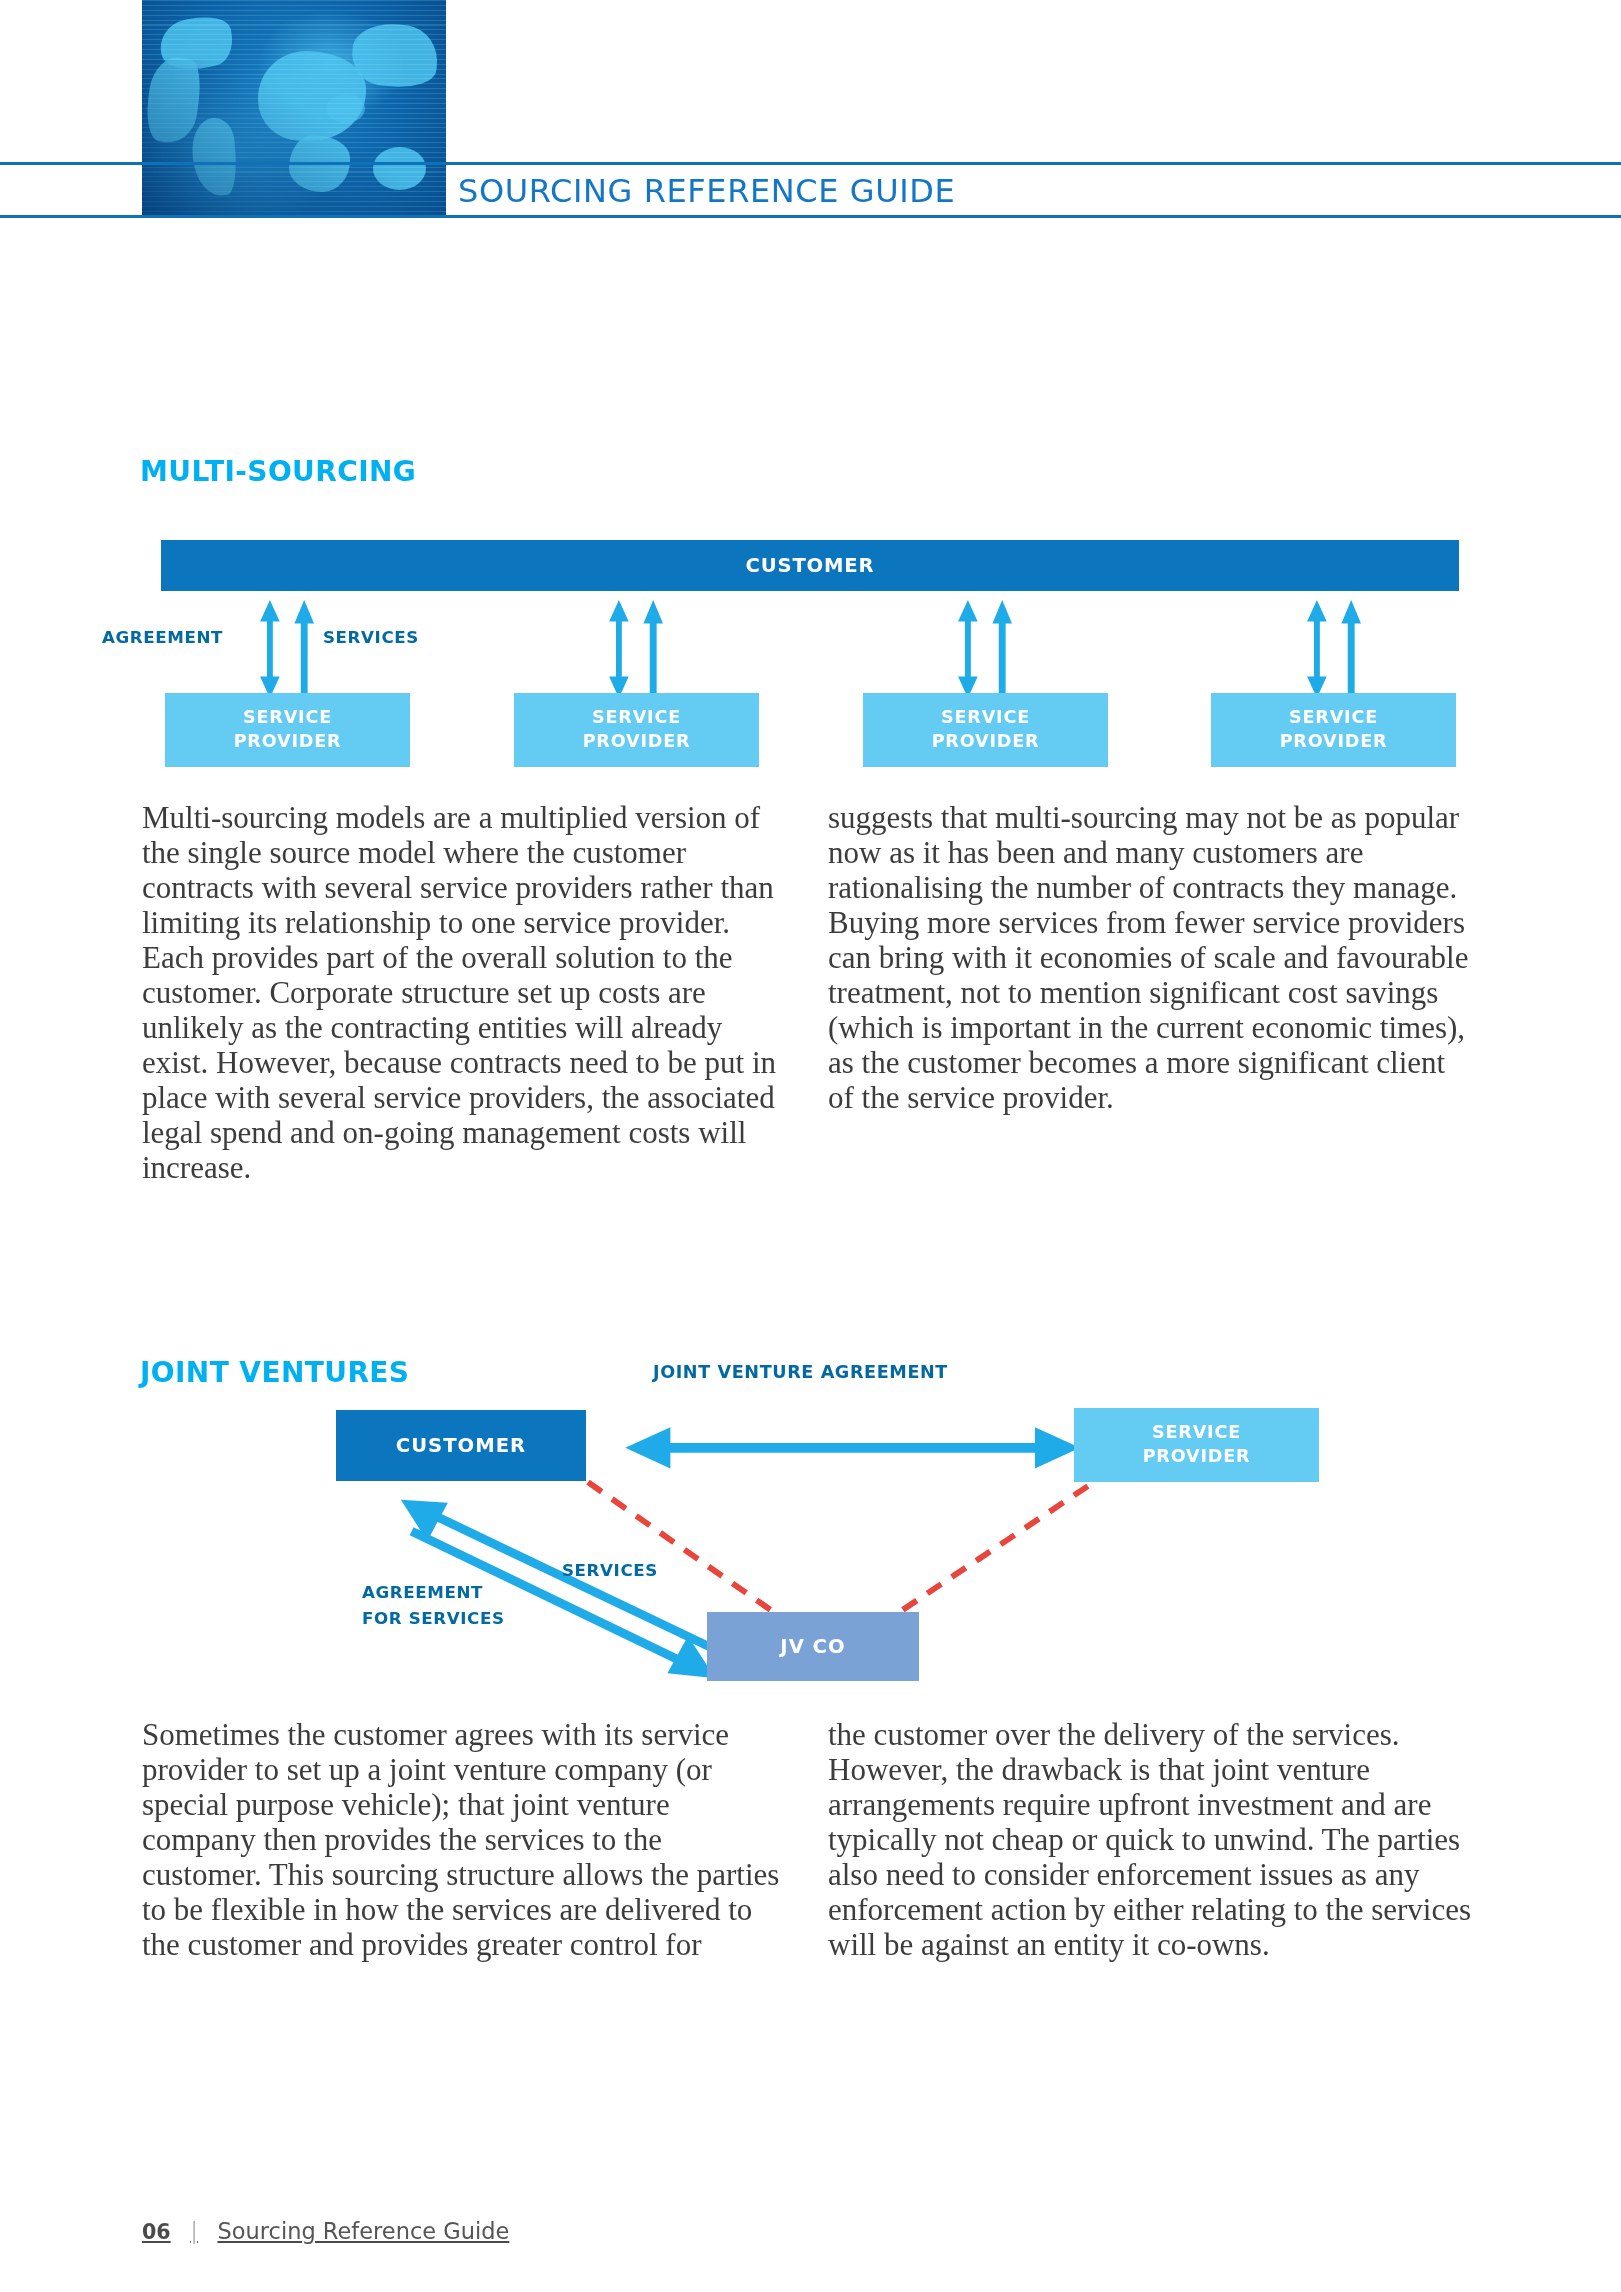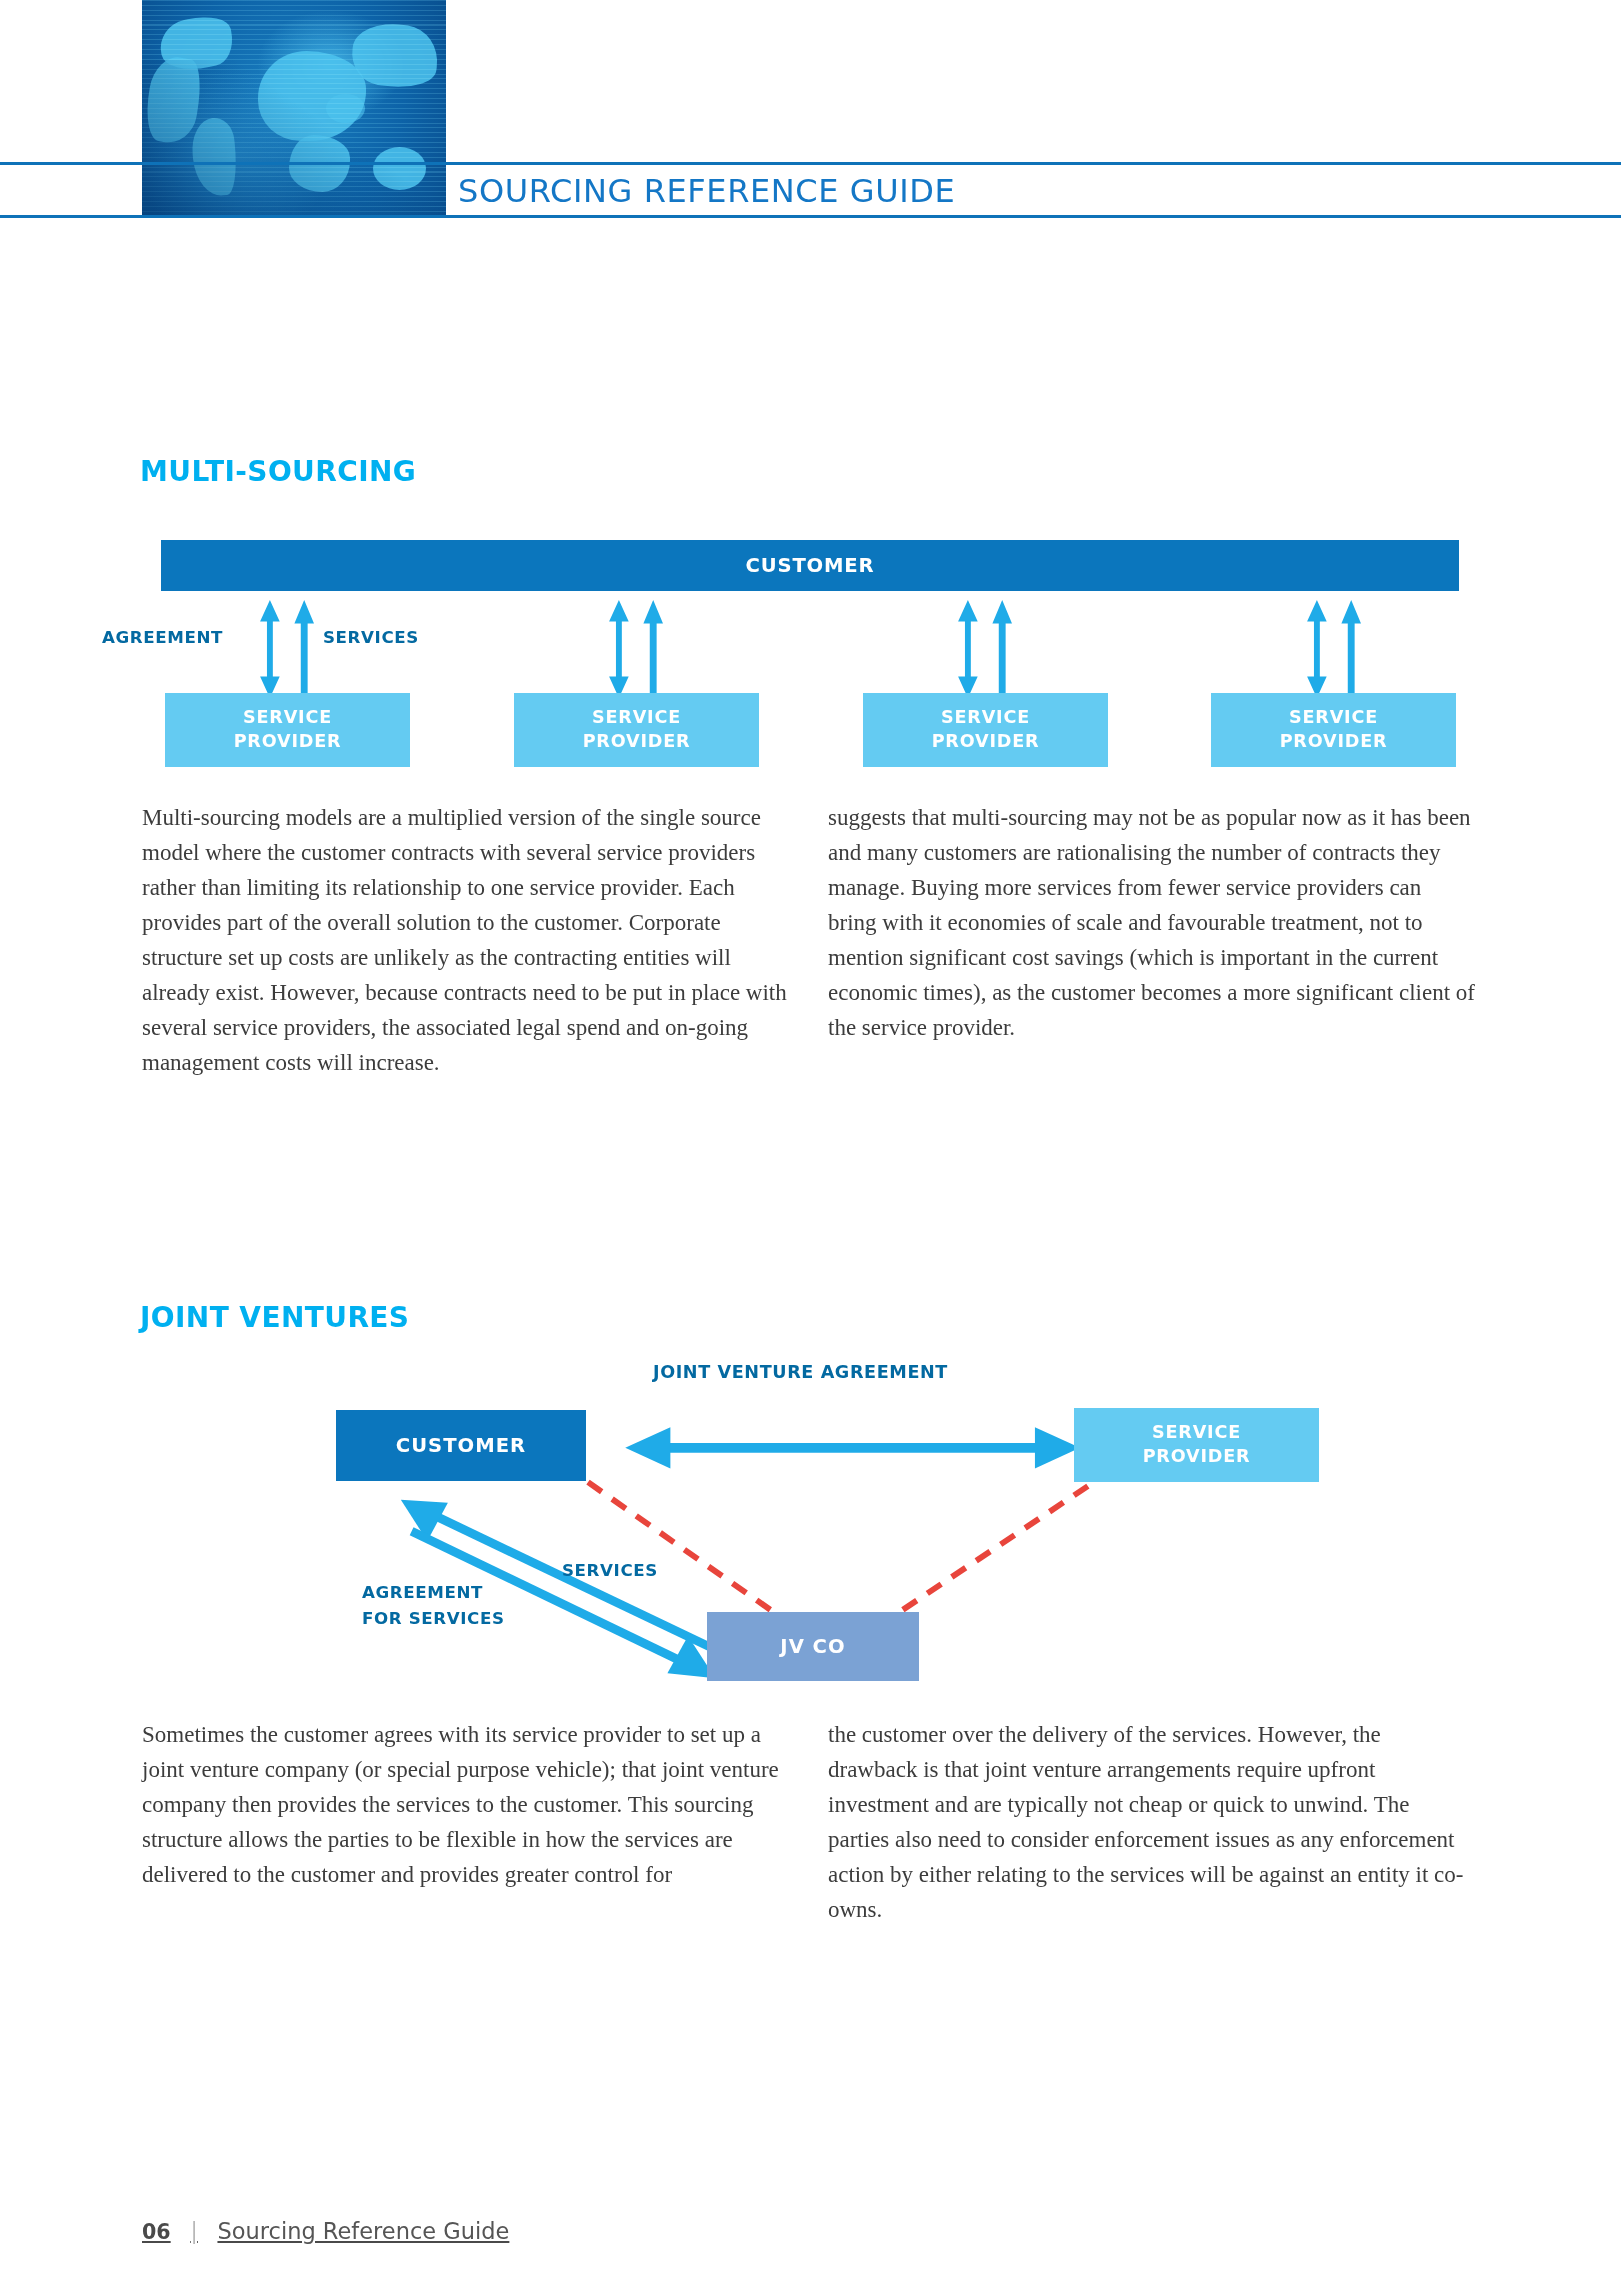--- a/index.html
+++ b/index.html
@@ -103,21 +103,21 @@
   .section-heading {
     position: absolute;
     font-family: "DejaVu Sans", sans-serif;
     font-size: 28px;
     font-weight: bold;
     letter-spacing: 0.4px;
     color: #00b0f0;
     white-space: nowrap;
   }
   #heading-multi-sourcing { left: 140px; top: 455px; }
-  #heading-joint-ventures { left: 140px; top: 1301px; }
+  #heading-joint-ventures { left: 140px; top: 1356px; }
 
   
   #diagram-multi-sourcing {
     position: absolute;
     left: 0; top: 0;
     width: 1621px; height: 2293px;
     pointer-events: none;
   }
   #customer-bar-multi {
     position: absolute;
@@ -174,21 +174,21 @@
   }
   #label-services-multi {
     left: 323px; top: 627px;
     font-size: 16.7px;
   }
 
   
   .body-col {
     position: absolute;
     font-family: "Liberation Serif", serif;
-    font-size: 23px;
+    font-size: 31px;
     line-height: 35px;
     color: #3c3c3c;
   }
   .body-col p { margin: 0 0 29px 0; }
   .body-col p:last-child { margin-bottom: 0; }
 
   #ms-text-left  { left: 142px; top: 800px; width: 647px; }
   #ms-text-right { left: 828px; top: 800px; width: 647px; }
   #jv-text-left  { left: 142px; top: 1717px; width: 647px; }
   #jv-text-right { left: 828px; top: 1717px; width: 647px; }

